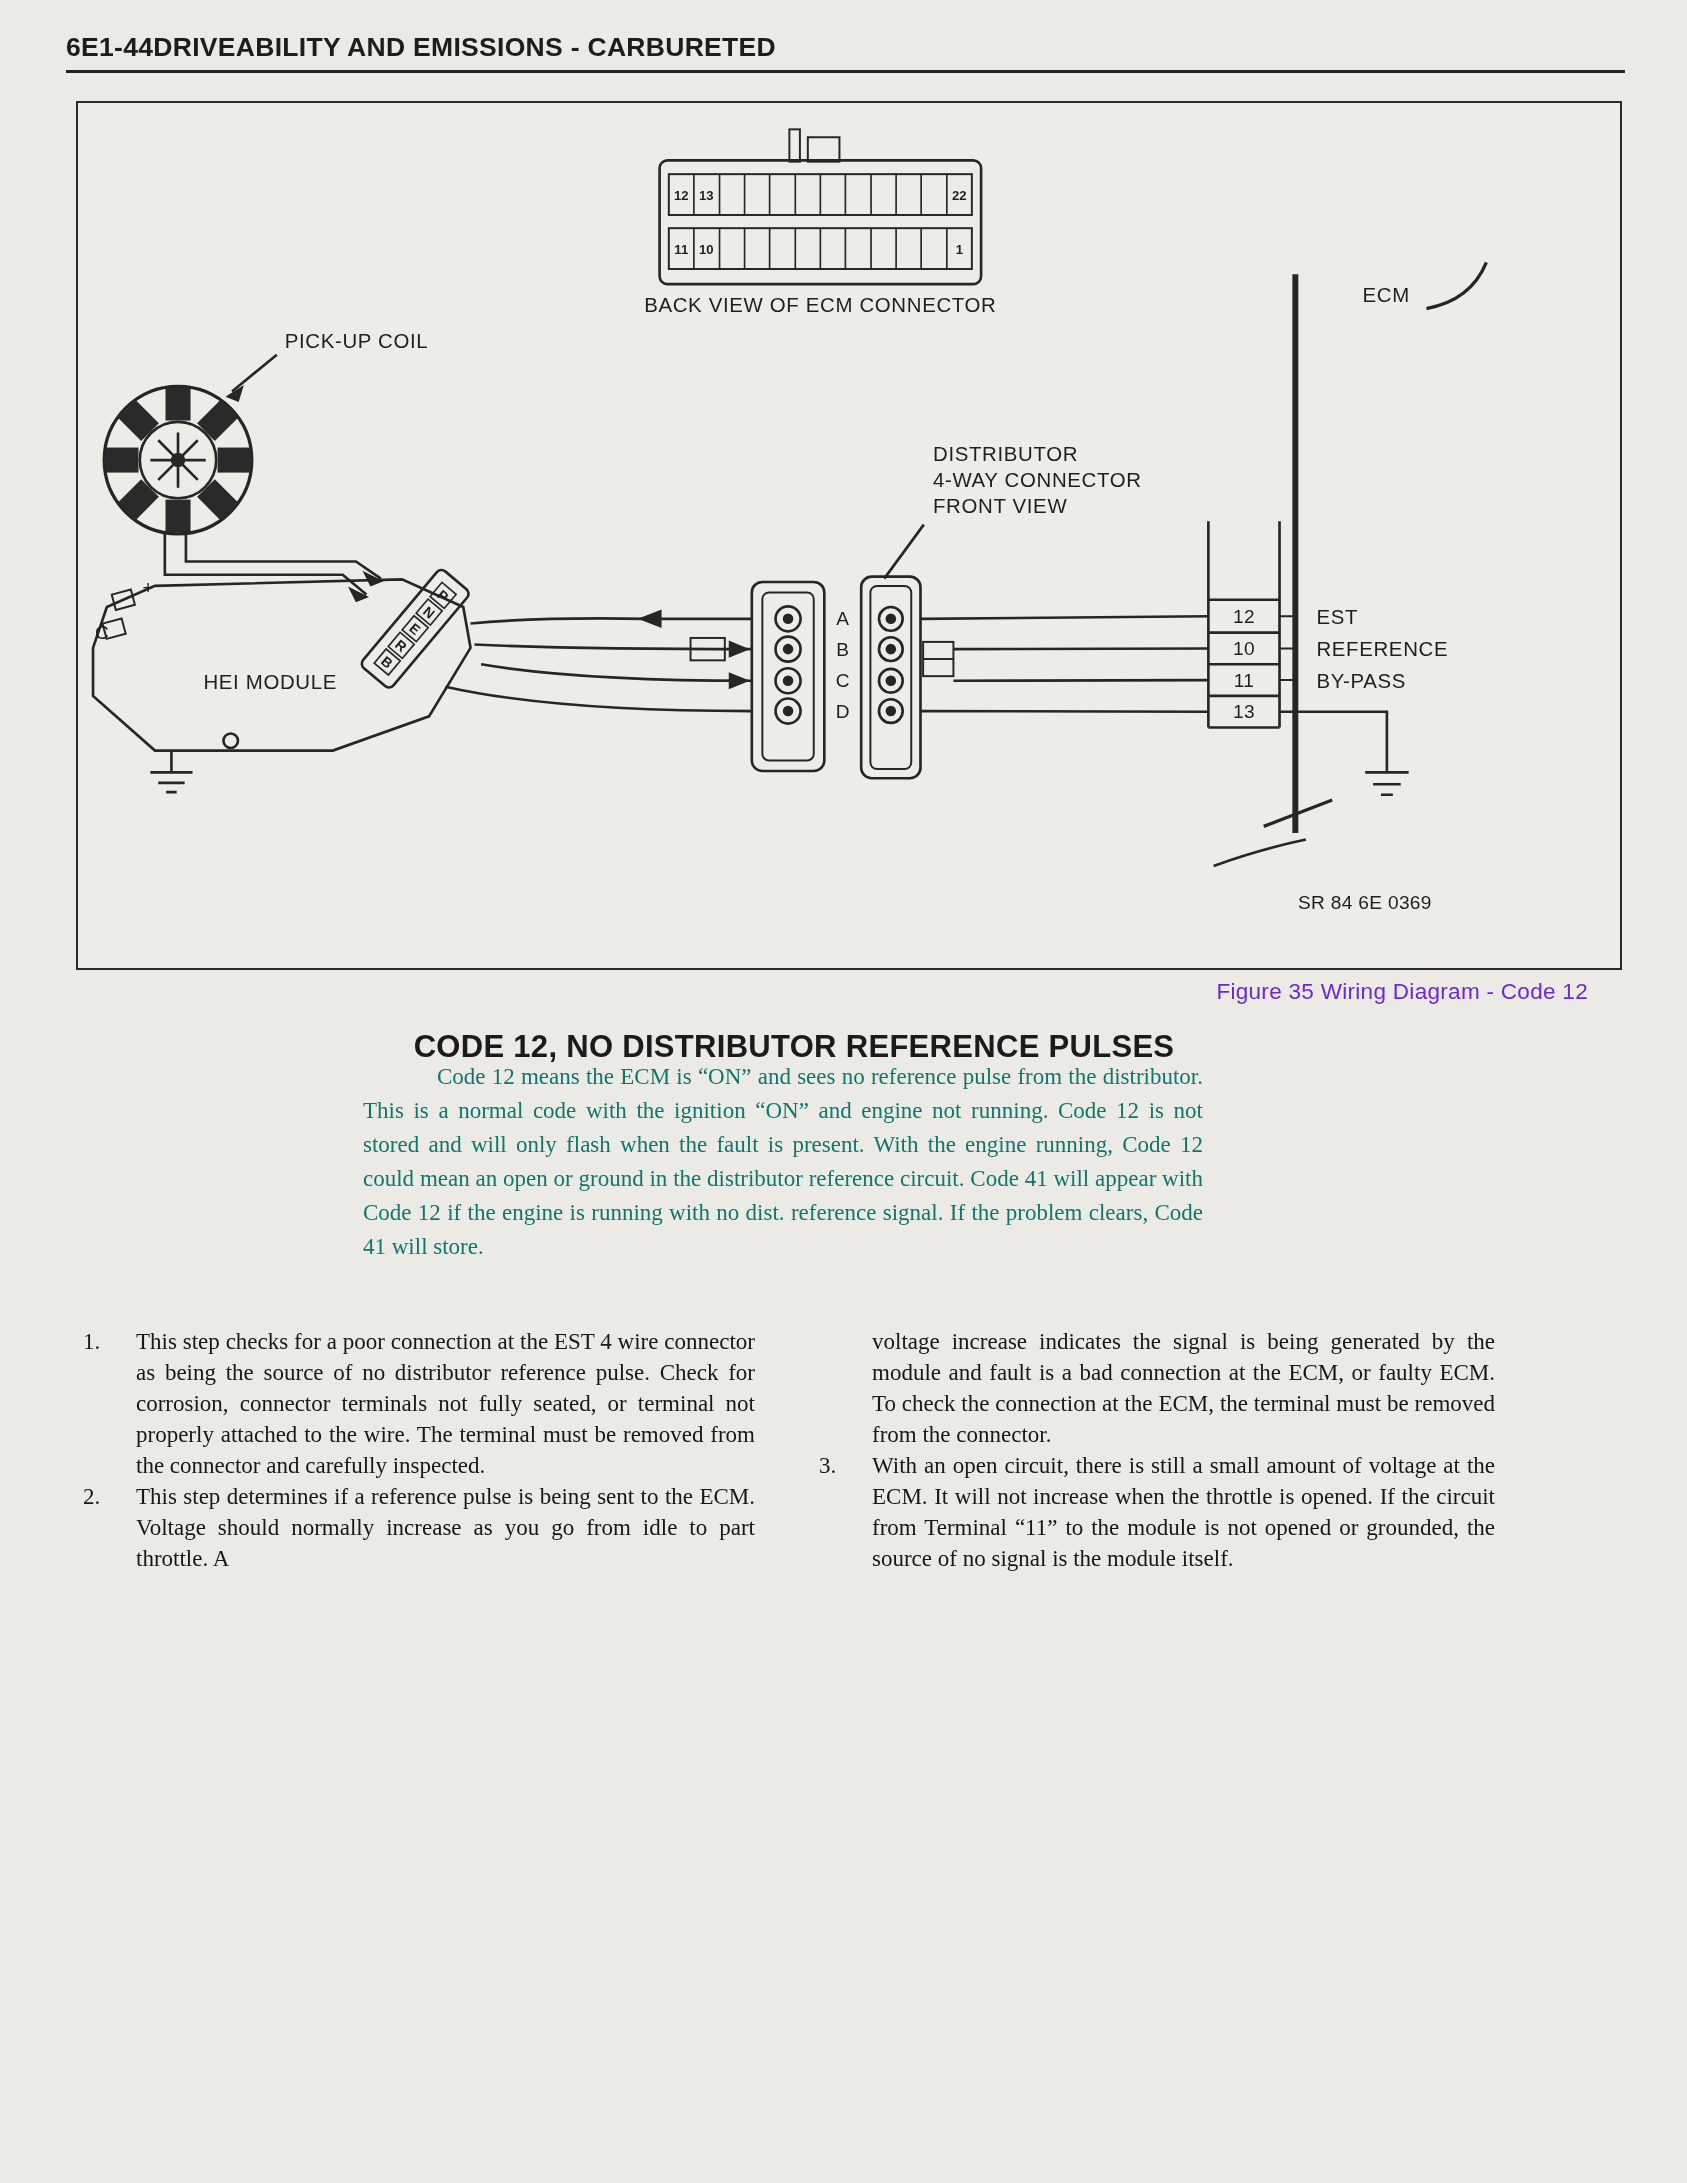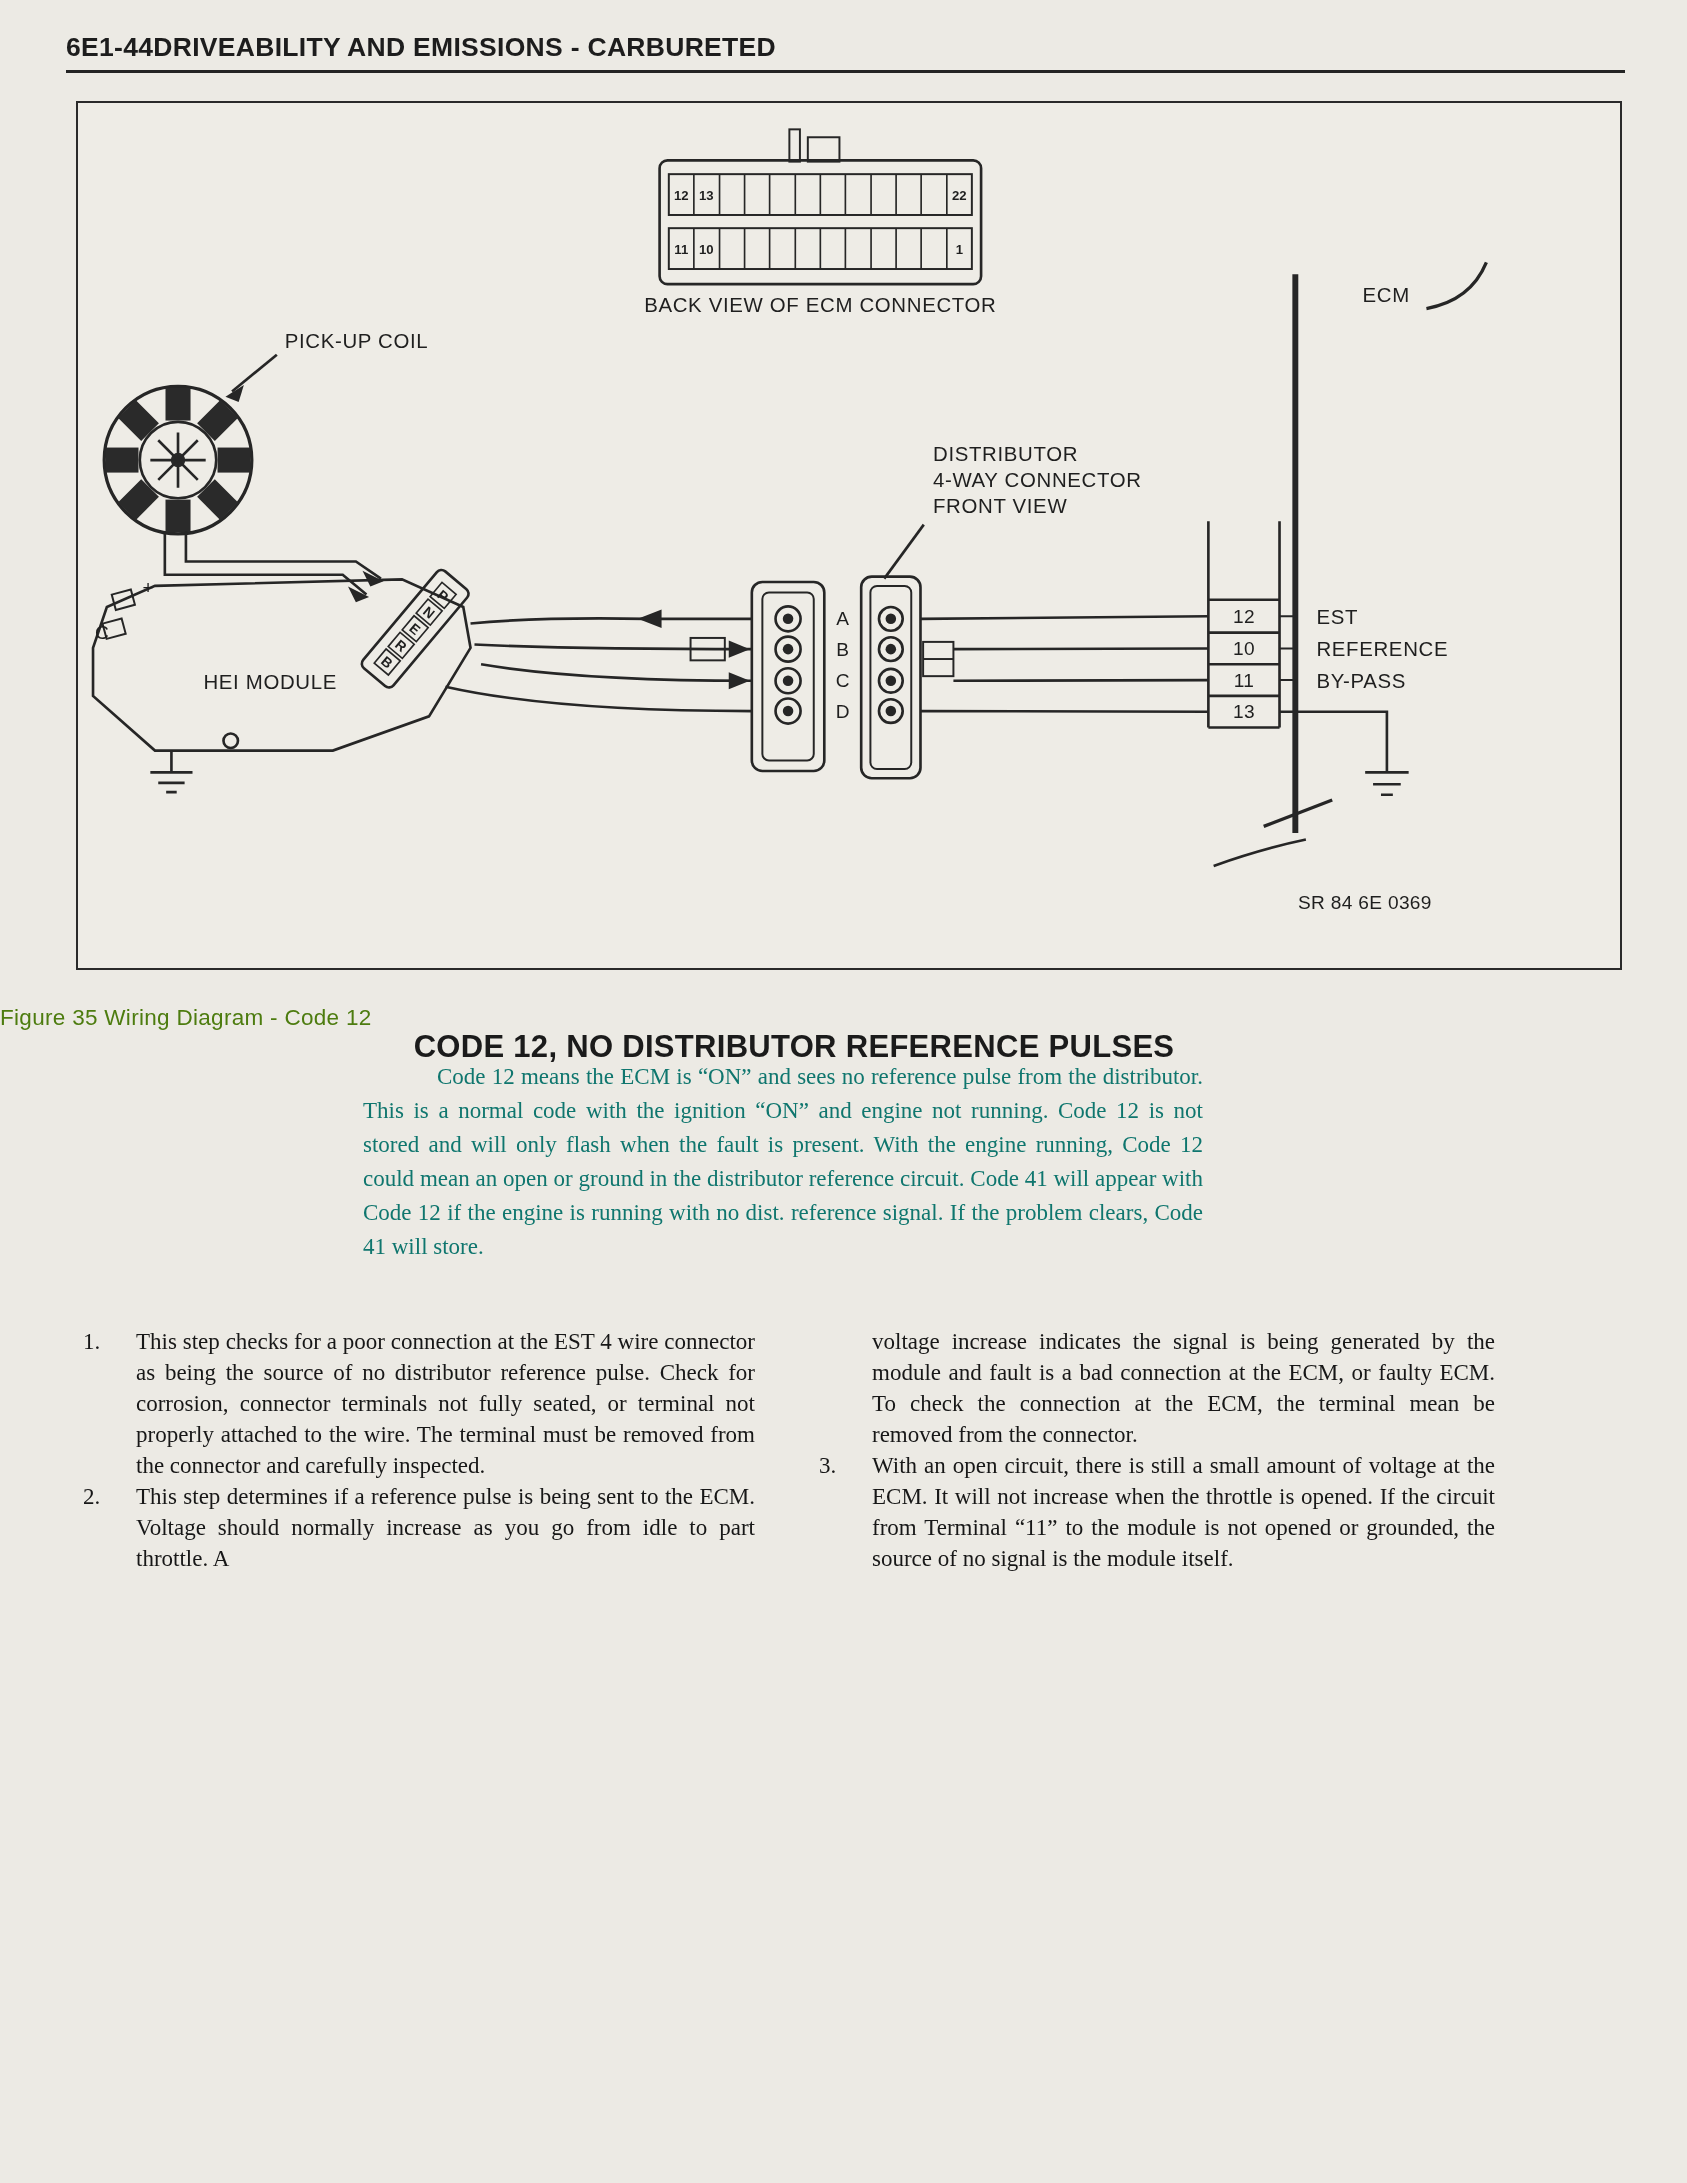--- a/index.html
+++ b/index.html
@@ -21,22 +21,22 @@
   .hdr .code{}
   .hdr-rule{
     position:absolute;left:66px;top:70px;width:1559px;height:3.3px;background:#242424;
   }
   .figure-box{
     position:absolute;left:76px;top:101px;width:1546px;height:869px;
     border:2.6px solid #2a2a2a;box-sizing:border-box;background:#eeece6;text-align:center;
   }
   .figure-box svg{display:block;width:100%;height:100%;}
   .caption{
-    position:absolute;left:0;top:979px;width:1588px;text-align:left;
-    font-family:"Liberation Sans", sans-serif;font-size:22.5px;color:#4d7c0f;letter-spacing:0.3px;margin-top:26px;
+    position:absolute;left:0;top:979px;width:1588px;text-align:right;
+    font-family:"Liberation Sans", sans-serif;font-size:22.5px;color:#6d28d9;letter-spacing:0.3px;
   }
   .section-heading{
     position:absolute;left:0;top:1029px;width:1588px;text-align:center;
     font-family:"Liberation Sans", sans-serif;font-weight:bold;font-size:31px;color:#1b1b1b;letter-spacing:0.3px;
   }
   .intro{
     position:absolute;left:363px;top:1060px;width:840px;
     font-size:23px;line-height:34px;text-align:justify;text-indent:74px;color:#0f766e;
   }
   .col{position:absolute;top:1326px;font-size:23px;line-height:31px;color:#171717;}
@@ -245,21 +245,21 @@
     </div>
     <div class="item mt-big">
       <div class="num">2.</div>
       <div class="txt">This step determines if a reference pulse is being sent to the ECM. Voltage should normally increase as you go from idle to part throttle. A</div>
     </div>
   </div>
 
   <div class="col col-right">
     <div class="item">
       <div class="num"></div>
-      <div class="txt">voltage increase indicates the signal is being generated by the module and fault is a bad connection at the ECM, or faulty ECM. To check the connection at the ECM, the terminal mean be removed from the connector.</div>
+      <div class="txt">voltage increase indicates the signal is being generated by the module and fault is a bad connection at the ECM, or faulty ECM. To check the connection at the ECM, the terminal must be removed from the connector.</div>
     </div>
     <div class="item mt-med">
       <div class="num">3.</div>
       <div class="txt">With an open circuit, there is still a small amount of voltage at the ECM. It will not increase when the throttle is opened. If the circuit from Terminal “11” to the module is not opened or grounded, the source of no signal is the module itself.</div>
     </div>
   </div>
 
 </div>
 
 

